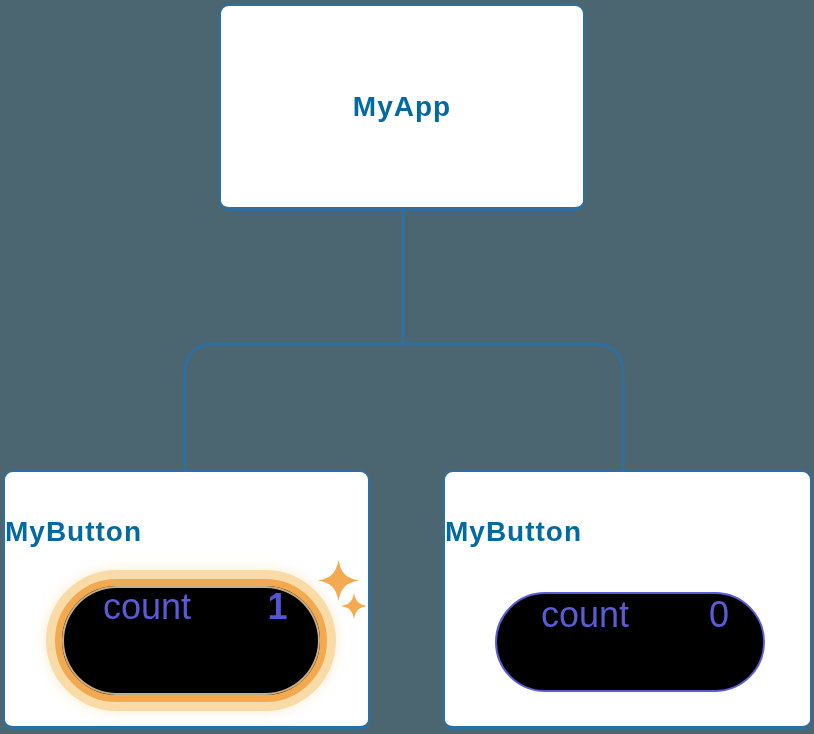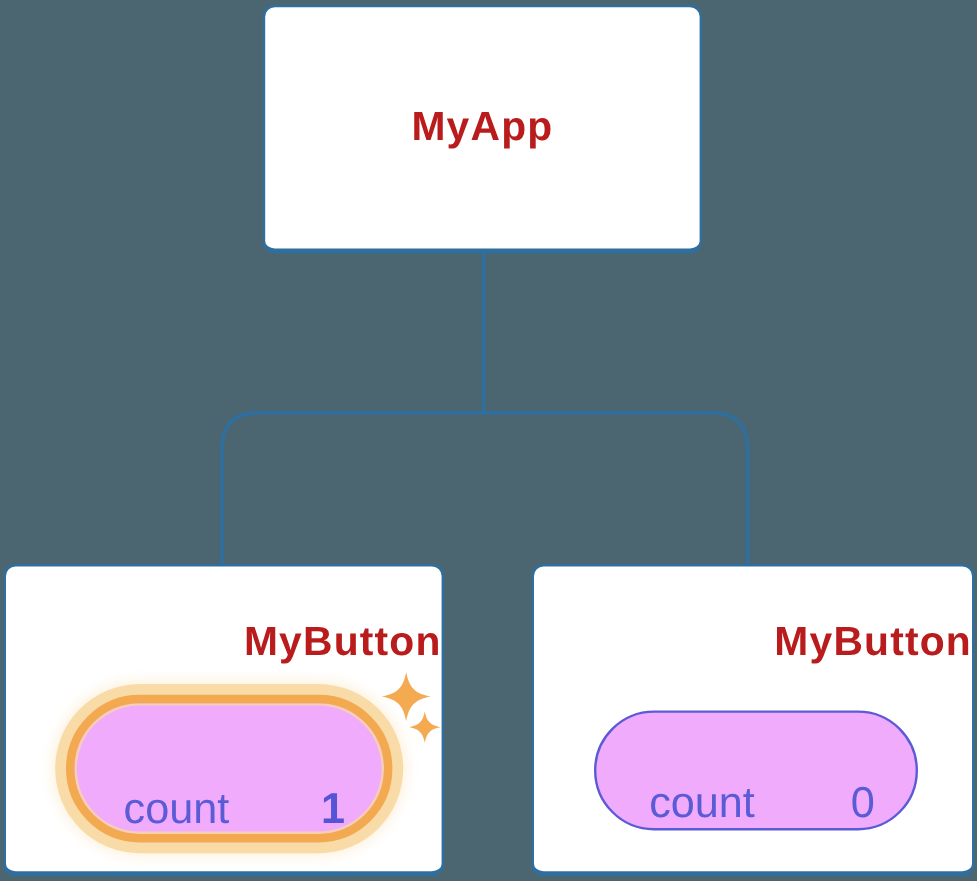--- a/index.html
+++ b/index.html
@@ -35,38 +35,38 @@
   .node-root {
     left: 219px; top: 4px;
     width: 366px; height: 207px;
     display: flex;
     align-items: center;
     justify-content: center;
   }
   .node-child-left  { left: 3px;   top: 470px; width: 367px; height: 260px; }
   .node-child-right { left: 443px; top: 470px; width: 369px; height: 260px; }
   .node-title {
-    color: #b91c1c;
-    font-size: 34px;
+    color: #0369a1;
+    font-size: 28px;
     font-weight: 700;
     letter-spacing: 1px;
-    text-align: right;
+    text-align: left;
   }
   .child-title {
     position: absolute;
     top: 44px;
     left: 0;
     width: 100%;
   }
   .pill {
     position: absolute;
     box-sizing: border-box;
-    background: #f0abfc;
+    background: #000000;
     display: flex;
-    align-items: flex-end;
+    align-items: flex-start;
     overflow: hidden;
   }
   .pill-key, .pill-value {
     display: flex;
     align-items: center;
     justify-content: center;
     font-size: 36px;
     color: #5b5bd6;
   }
   .pill-key   { flex: 2 1 0; }

